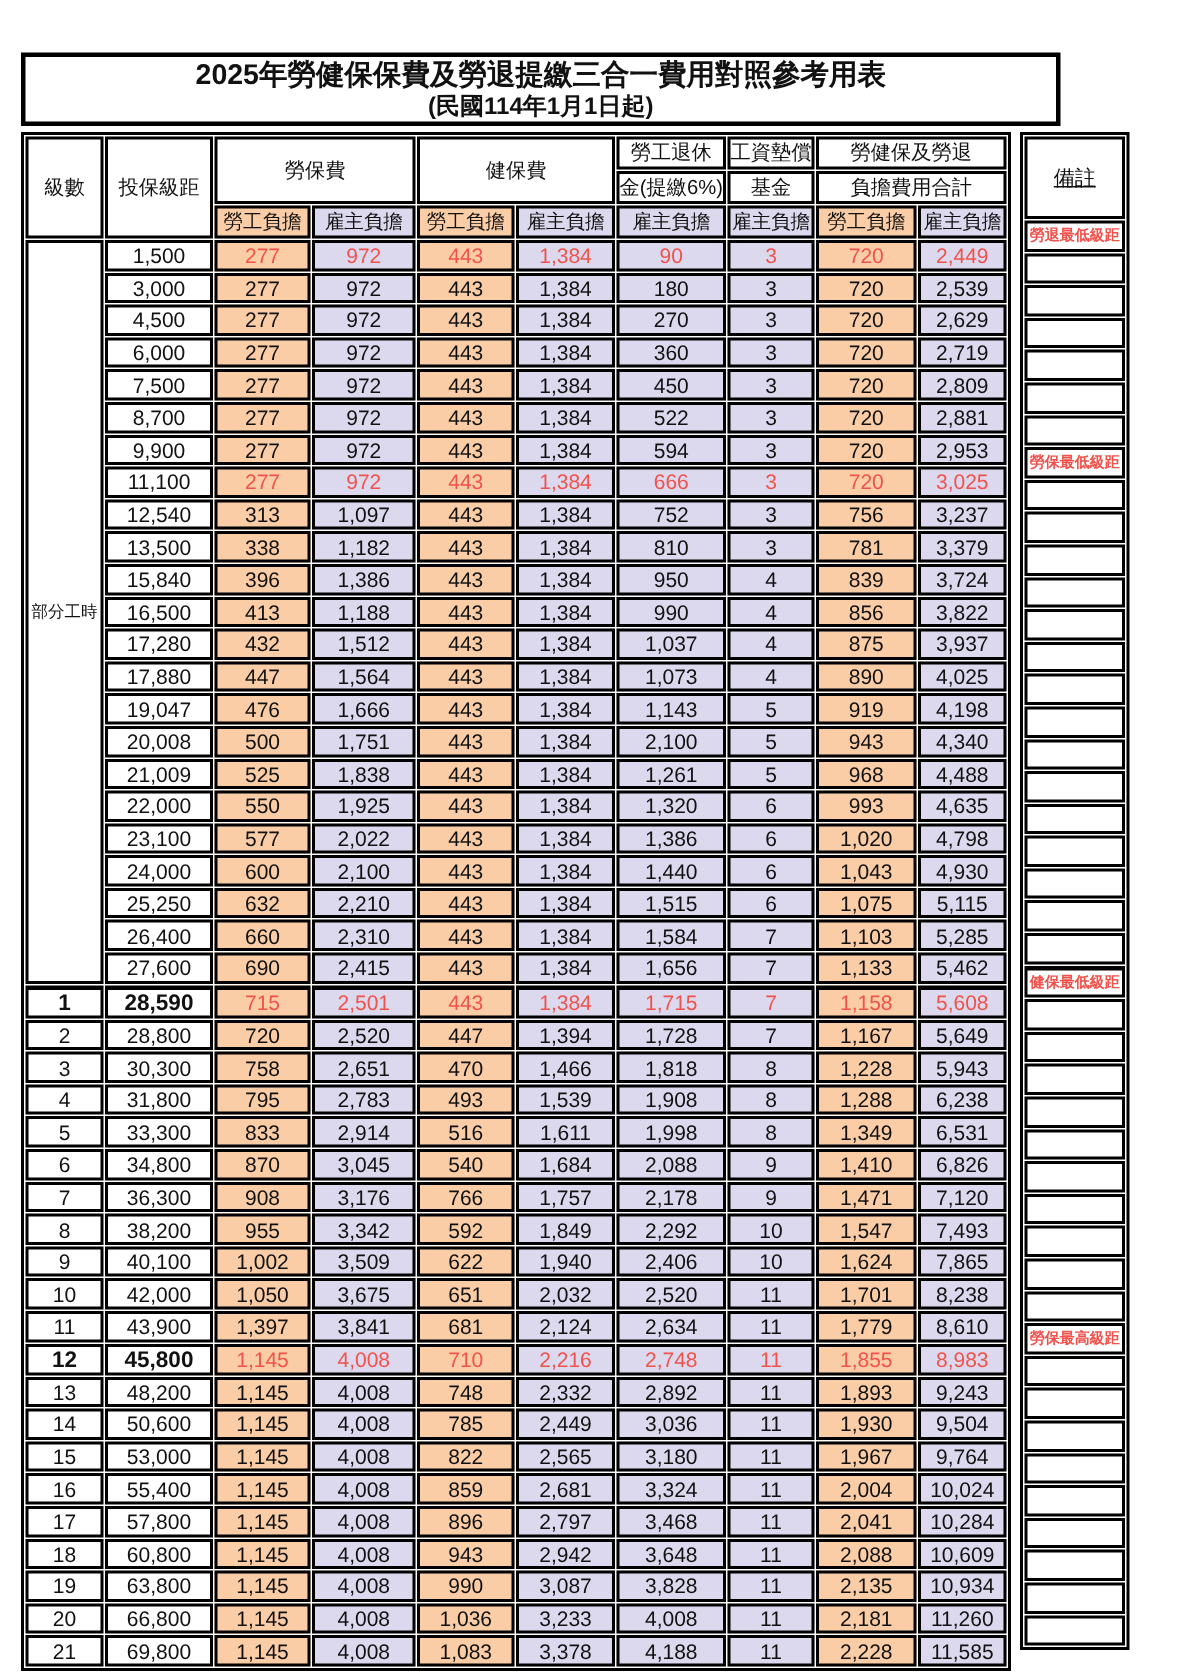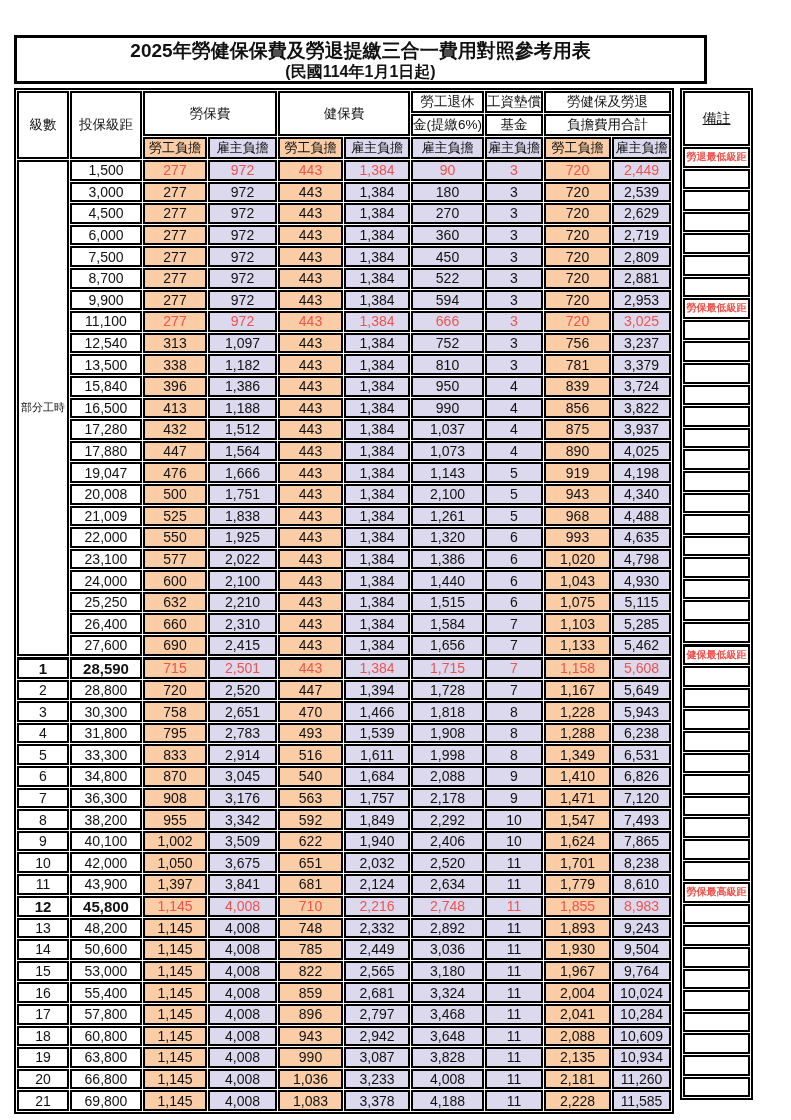--- a/index.html
+++ b/index.html
@@ -407,21 +407,21 @@
             <td class="val c-er">2,088</td>
             <td class="val c-er">9</td>
             <td class="val c-emp">1,410</td>
             <td class="val c-er">6,826</td>
           </tr>
           <tr>
             <td class="lvl">7</td>
             <td class="bracket">36,300</td>
             <td class="val c-emp">908</td>
             <td class="val c-er">3,176</td>
-            <td class="val c-emp">563</td>
+            <td class="val c-emp">766</td>
             <td class="val c-er">1,757</td>
             <td class="val c-er">2,178</td>
             <td class="val c-er">9</td>
             <td class="val c-emp">1,471</td>
             <td class="val c-er">7,120</td>
           </tr>
           <tr>
             <td class="lvl">8</td>
             <td class="bracket">38,200</td>
             <td class="val c-emp">955</td>

